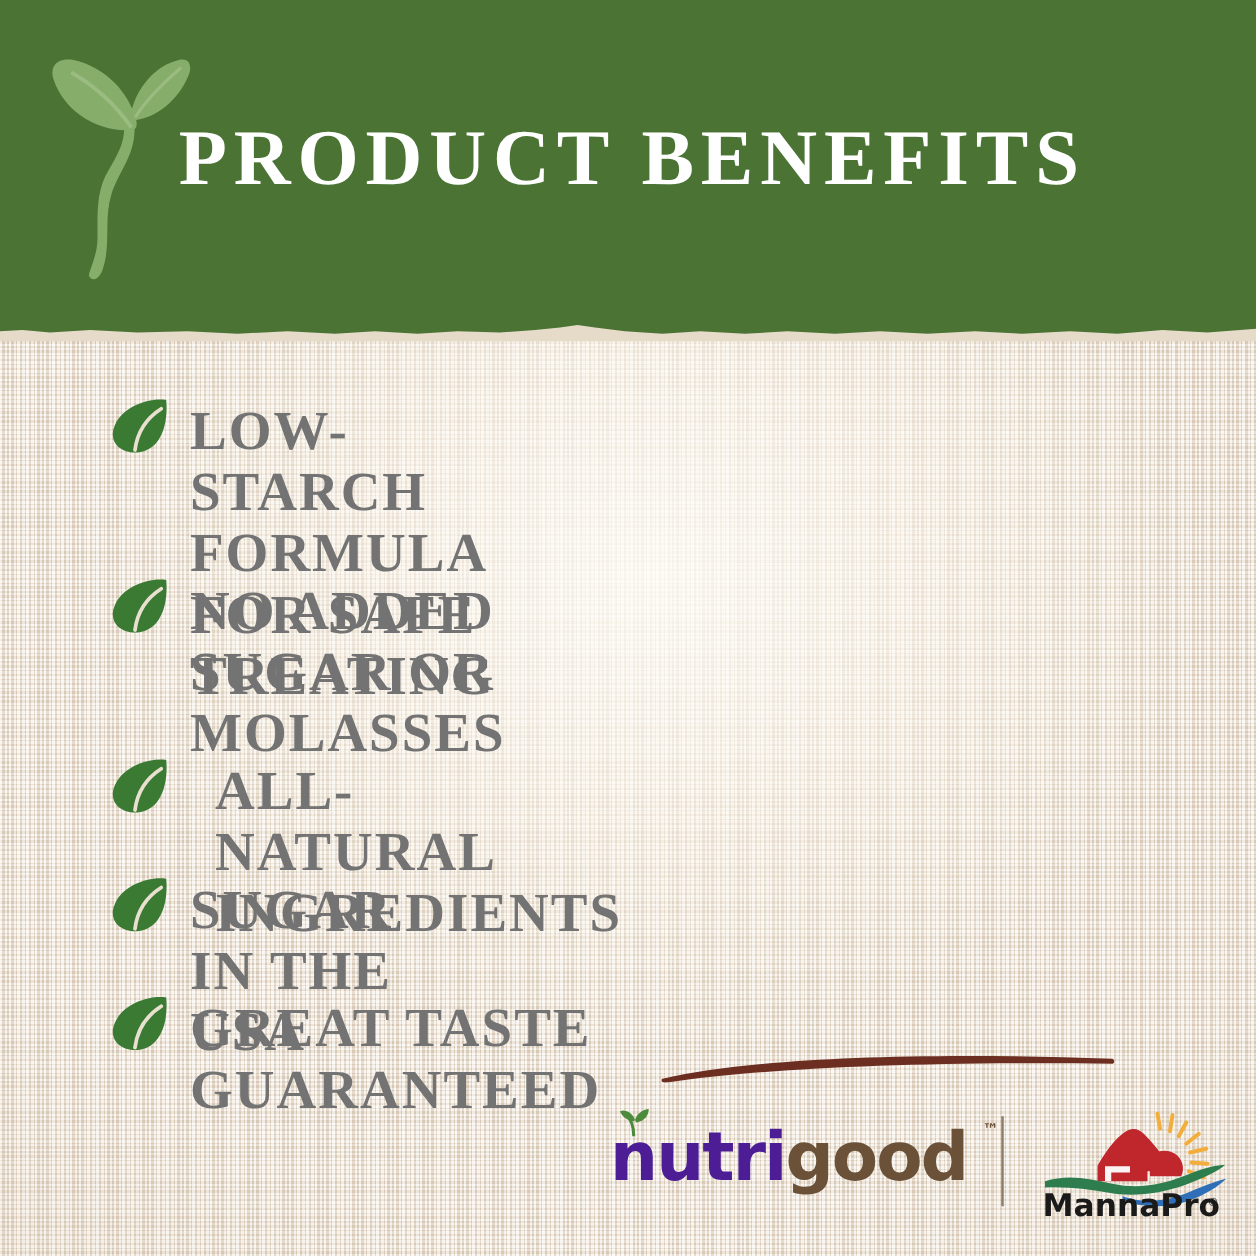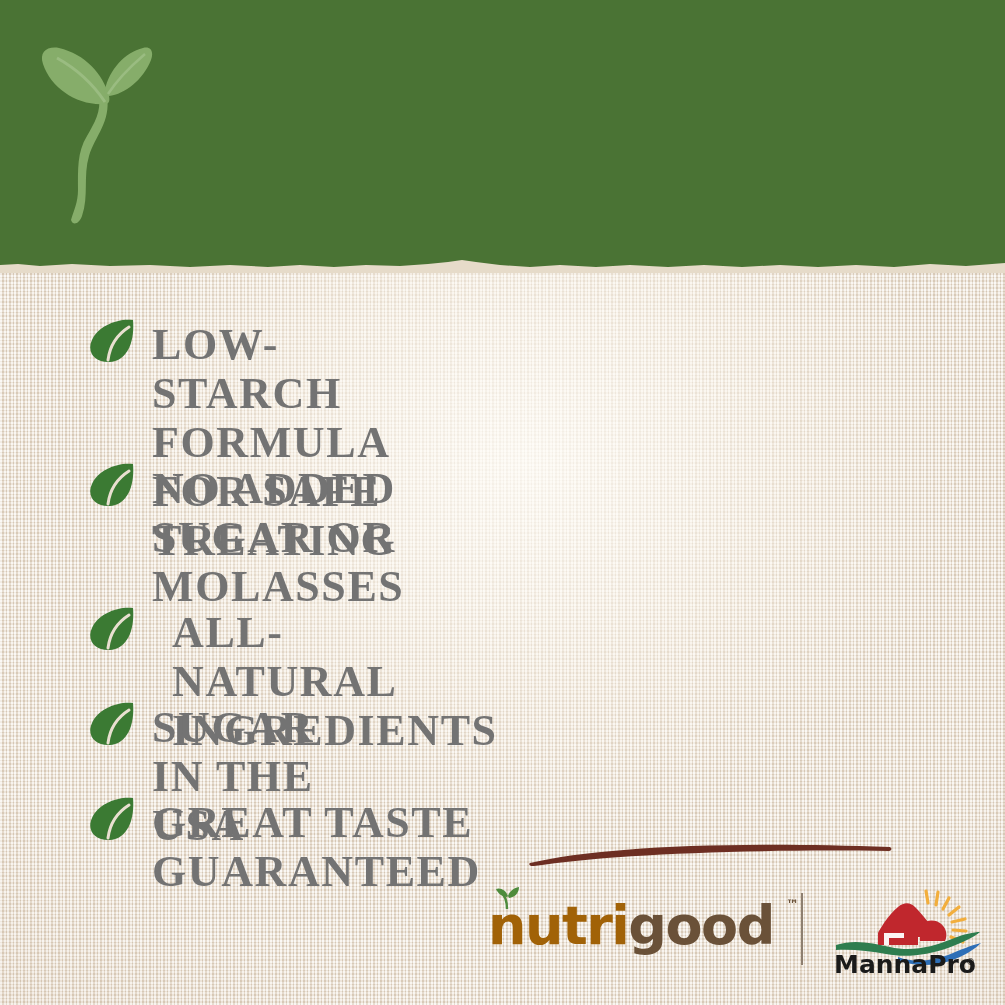--- a/index.html
+++ b/index.html
@@ -132,21 +132,21 @@
   }
   #ng-word {
     position:absolute;
     left:0; top:0;
     font-family:"DejaVu Sans", sans-serif;
     font-size:54px;
     font-weight:700;
     letter-spacing:-1.5px;
     line-height:62px;
   }
-  .ng-nutri { color:#a16207; }
+  .ng-nutri { color:#4c1d95; }
   .ng-good  { color:#6a5138;margin-top:44px; }
   #ng-tm {
     position:absolute;
     left:298px; top:2px;
     font-family:"DejaVu Sans", sans-serif;
     font-size:13px;
     font-weight:700;
     color:#6a5138;
   }
   #ng-sprout {
@@ -180,20 +180,21 @@
 
       <path d="M74 52 C 78 78, 62 92, 56 112 C 50 132, 56 152, 49 172 C 46 180, 40 182, 38 176 C 41 166, 45 158, 45 146 C 45 126, 44 108, 54 92 C 62 78, 68 68, 66 52 Z" fill="#86ad6a"></path>
 
       <path d="M72 60 C 44 62, 18 44, 10 20 C 6 8, 14 2, 26 4 C 52 10, 70 30, 76 52 C 77 57, 76 60, 72 60 Z" fill="#86ad6a"></path>
       <path d="M24 14 C 42 24, 60 40, 72 58" stroke="#9dbe85" stroke-width="3" fill="none" opacity="0.85"></path>
 
       <path d="M72 46 C 76 26, 92 8, 110 4 C 118 2, 121 8, 118 16 C 110 36, 92 50, 76 52 C 72 52, 71 50, 72 46 Z" fill="#86ad6a"></path>
       <path d="M112 10 C 98 22, 84 36, 75 50" stroke="#9dbe85" stroke-width="2.5" fill="none" opacity="0.85"></path>
     </svg>
 
+    <div id="title">PRODUCT BENEFITS</div>
 
     <svg id="header-edge" viewBox="0 0 1005 14" preserveAspectRatio="none">
       <path d="M0 0 L0 6 L18 5 L40 7 L72 5 L110 7 L150 6 L190 8 L230 6 L268 8 L300 6
                L334 8 L366 6 L400 7 L428 5 L448 3 L462 1 L476 3 L500 6 L530 8 L560 6
                L596 8 L630 6 L668 8 L704 6 L742 8 L780 6 L818 8 L856 6 L894 8 L930 5
                L966 7 L1005 4 L1005 14 L0 14 Z" fill="#e6dbc9"></path>
     </svg>
   </div>
 
   <div id="benefits">

